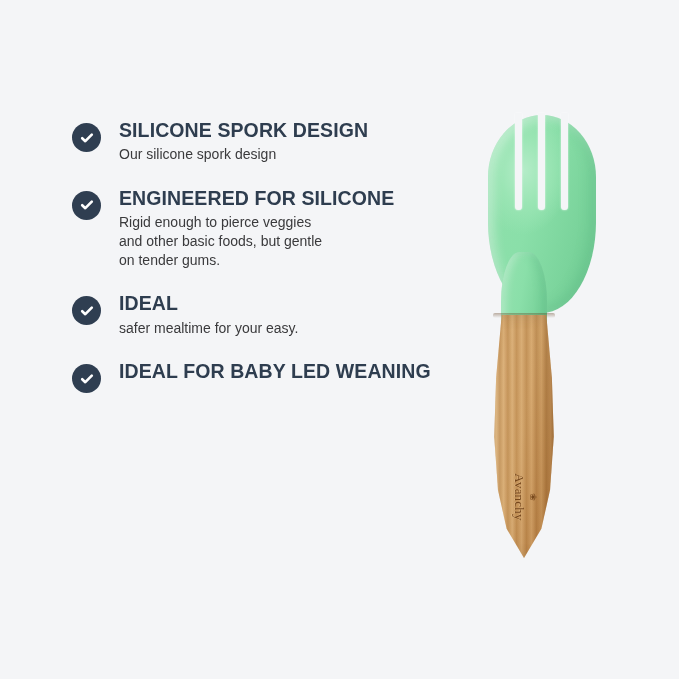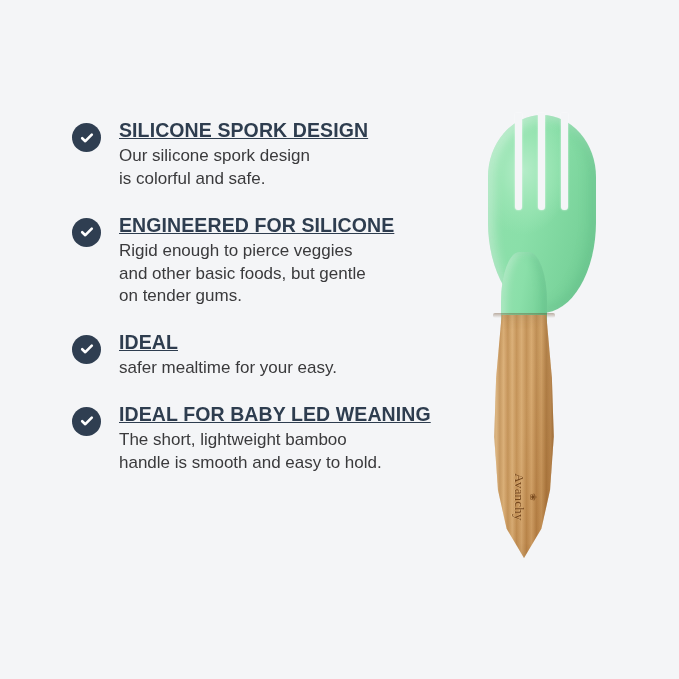--- a/index.html
+++ b/index.html
@@ -52,25 +52,24 @@
   .check-badge svg { display: block; }
 
   .feature-title {
     font-size: 19.5px;
     font-weight: bold;
     color: #2e3d4f;
     letter-spacing: 0.1px;
     line-height: 1.25;
     margin: 0 0 3px 0;
     white-space: nowrap;
-    text-decoration: underline;
   }
 
   .feature-body {
-    font-size: 17px;
+    font-size: 14px;
     font-weight: 400;
     color: #3a3a3c;
     line-height: 1.33;
     margin: 0;
   }
   .feature-body .line { display: block; }
 
   
   #product {
     position: absolute;
@@ -216,21 +215,20 @@
 
     <div class="feature-block">
       <span class="check-badge">
         <svg width="16" height="16" viewBox="0 0 16 16" aria-hidden="true">
           <path d="M3.2 8.2 L6.3 11.2 L12.8 4.6" fill="none" stroke="#ffffff" stroke-width="2.6" stroke-linecap="round" stroke-linejoin="round"></path>
         </svg>
       </span>
       <p class="feature-title">SILICONE SPORK DESIGN</p>
       <p class="feature-body">
         <span class="line">Our silicone spork design</span>
-        <span class="line">is colorful and safe.</span>
       </p>
     </div>
 
     <div class="feature-block">
       <span class="check-badge">
         <svg width="16" height="16" viewBox="0 0 16 16" aria-hidden="true">
           <path d="M3.2 8.2 L6.3 11.2 L12.8 4.6" fill="none" stroke="#ffffff" stroke-width="2.6" stroke-linecap="round" stroke-linejoin="round"></path>
         </svg>
       </span>
       <p class="feature-title">ENGINEERED FOR SILICONE</p>
@@ -253,24 +251,20 @@
       </p>
     </div>
 
     <div class="feature-block">
       <span class="check-badge">
         <svg width="16" height="16" viewBox="0 0 16 16" aria-hidden="true">
           <path d="M3.2 8.2 L6.3 11.2 L12.8 4.6" fill="none" stroke="#ffffff" stroke-width="2.6" stroke-linecap="round" stroke-linejoin="round"></path>
         </svg>
       </span>
       <p class="feature-title">IDEAL FOR BABY LED WEANING</p>
-      <p class="feature-body">
-        <span class="line">The short, lightweight bamboo</span>
-        <span class="line">handle is smooth and easy to hold.</span>
-      </p>
     </div>
 
   </div>
 
   <div id="product">
 
     <div class="spork-head">
       <div class="bowl"></div>
       <div class="slot s1"></div>
       <div class="slot s2"></div>

